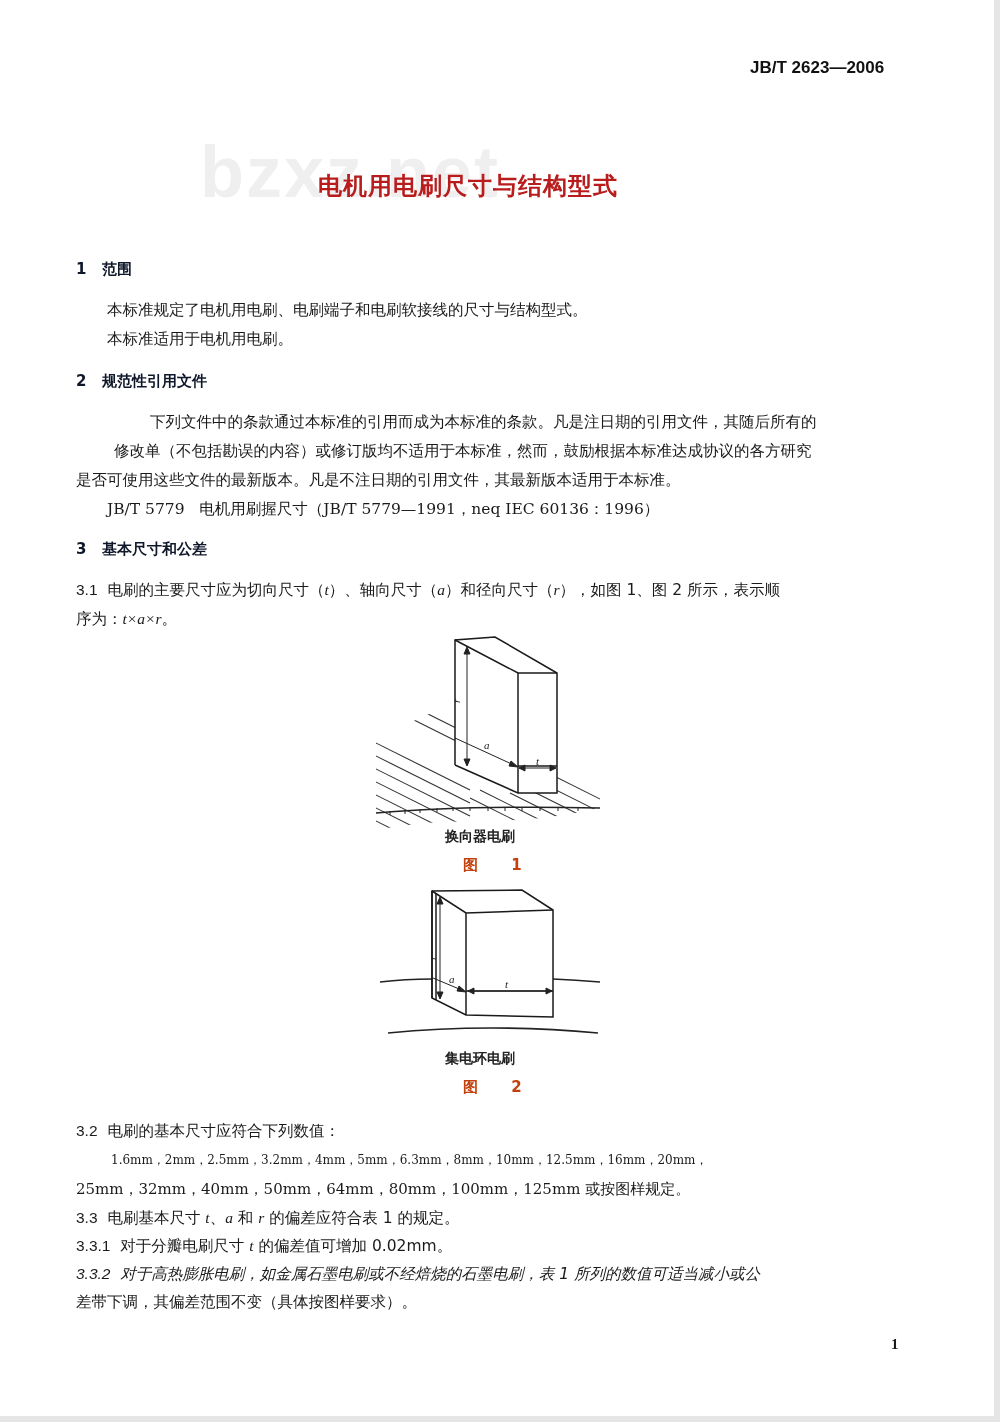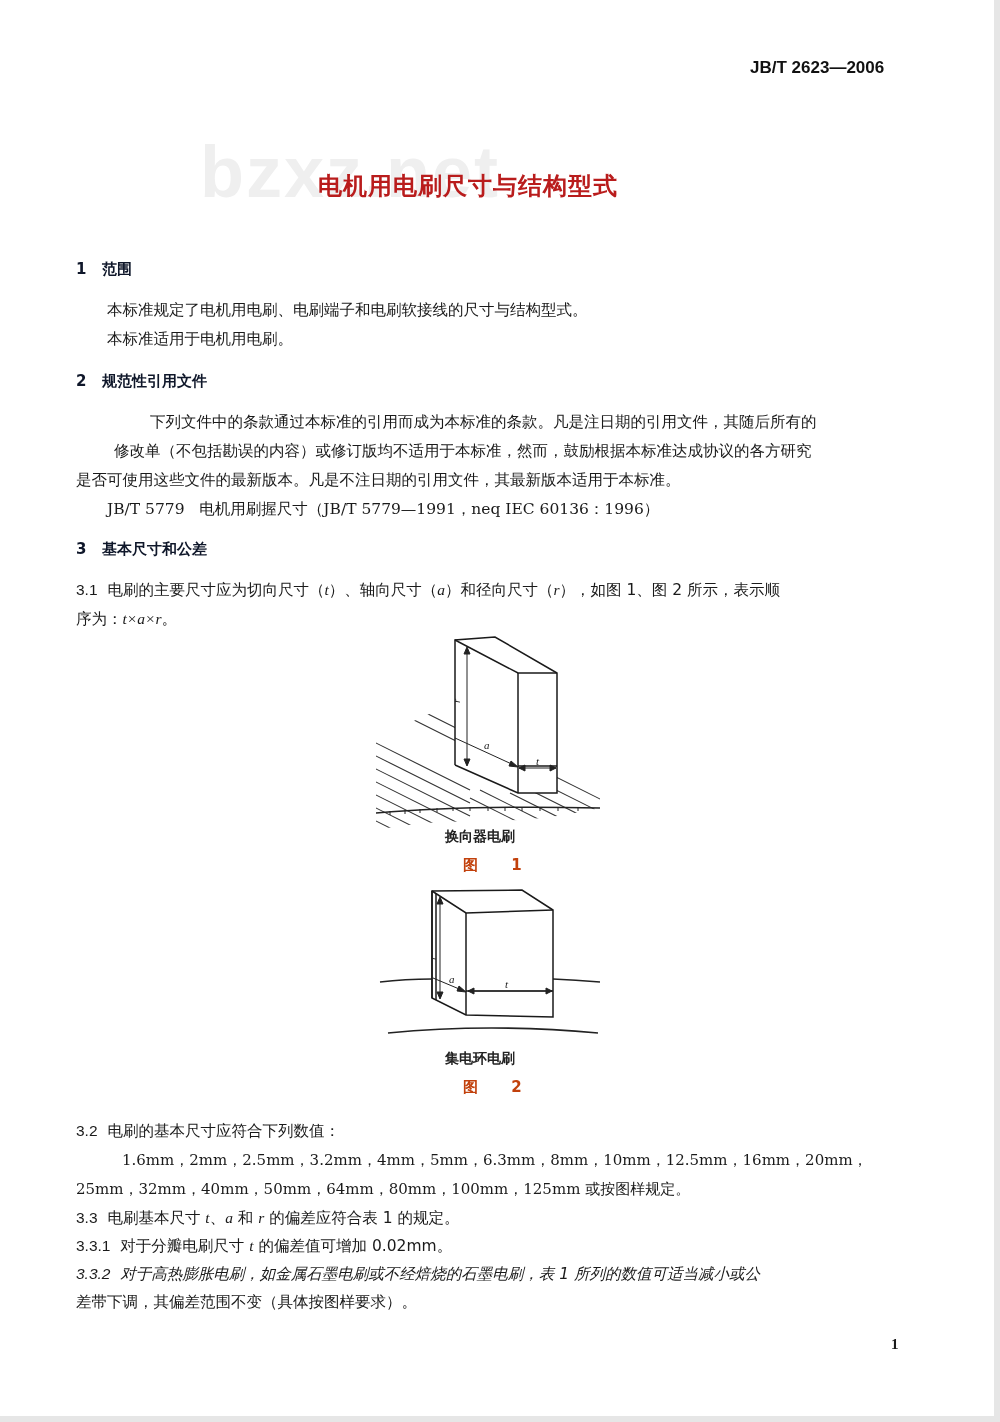--- a/index.html
+++ b/index.html
@@ -164,21 +164,21 @@
   <text x="436" y="960" transform="rotate(-90 436 960)">r</text>
   <text x="449" y="983">a</text>
   <text x="505" y="988">t</text>
 </svg>
 <div class="abs caption" style="left:445px; top:1050px;">集电环电刷</div>
 <div class="abs fig-label" style="left:463px; top:1078px;">图 2</div>
 
 <div class="abs para sans" style="left:76px; top:1116px;">
   <span class="clause-num">3.2</span>&nbsp;&nbsp;<span>电刷的基本尺寸应符合下列数值：</span>
 </div>
-<div class="abs para" style="left:122px; top:1146px; font-size:15px;text-align:right;">1.6mm，2mm，2.5mm，3.2mm，4mm，5mm，6.3mm，8mm，10mm，12.5mm，16mm，20mm，</div>
+<div class="abs para" style="left:111px; top:1146px; font-size:12px;text-align:right;">1.6mm，2mm，2.5mm，3.2mm，4mm，5mm，6.3mm，8mm，10mm，12.5mm，16mm，20mm，</div>
 <div class="abs para" style="left:76px; top:1175px; font-size:15px;">25mm，32mm，40mm，50mm，64mm，80mm，100mm，125mm 或按图样规定。</div>
 
 <div class="abs para sans" style="left:76px; top:1203px;">
   <span class="clause-num">3.3</span>&nbsp;&nbsp;<span>电刷基本尺寸 </span><i>t</i><span>、</span><i>a</i><span> 和 </span><i>r</i><span> 的偏差应符合表 1 的规定。</span>
 </div>
 
 <div class="abs para sans" style="left:76px; top:1231px;">
   <span class="clause-num">3.3.1</span>&nbsp;&nbsp;<span>对于分瓣电刷尺寸 </span><i>t</i><span> 的偏差值可增加 0.02mm。</span>
 </div>
 

